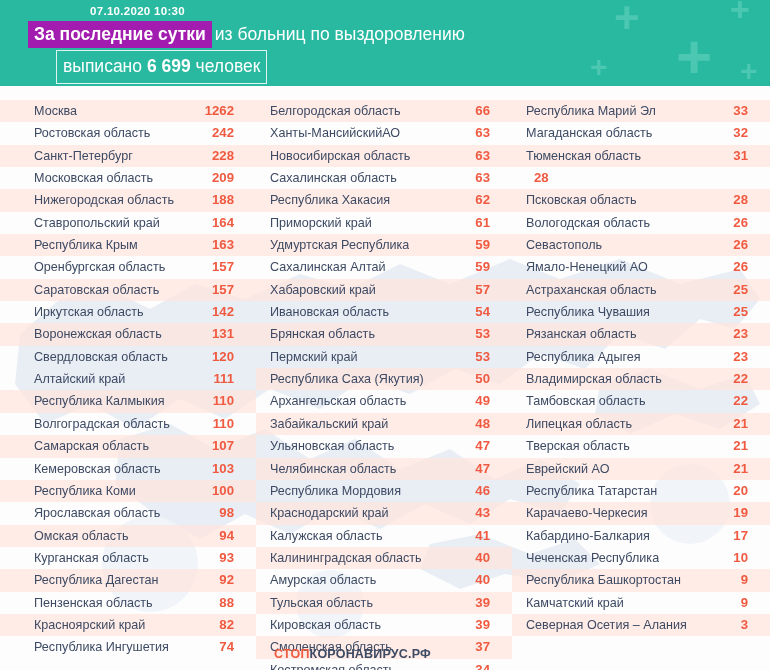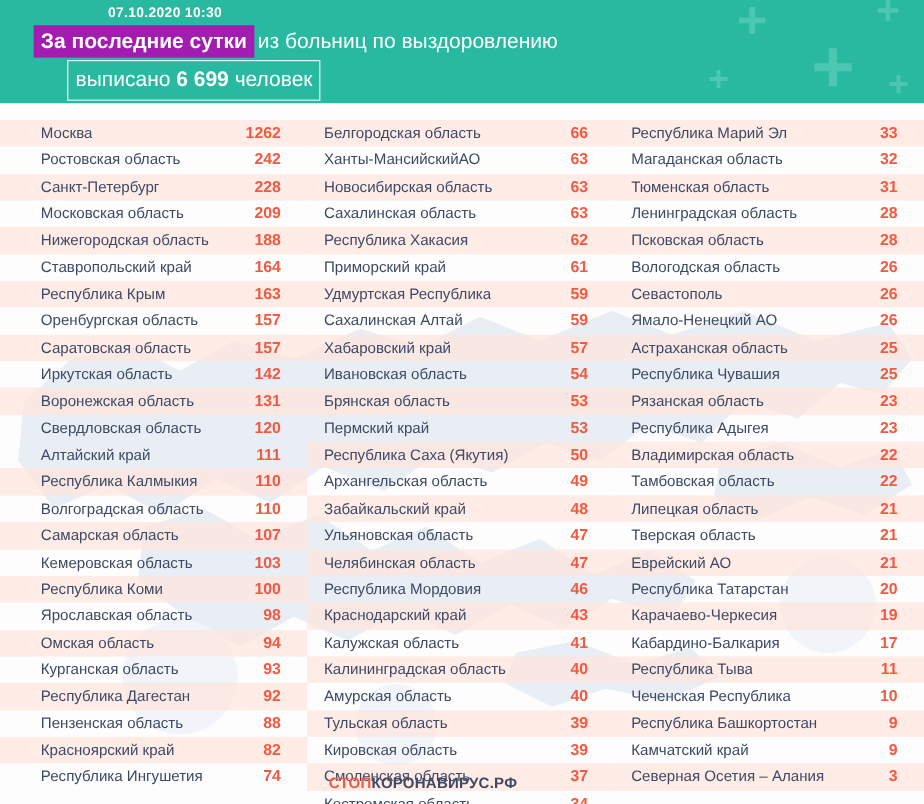--- a/index.html
+++ b/index.html
@@ -433,21 +433,20 @@
         </div>
         <div class="row">
           <span class="region">Магаданская область</span>
           <span class="value">32</span>
         </div>
         <div class="row odd">
           <span class="region">Тюменская область</span>
           <span class="value">31</span>
         </div>
         <div class="row">
-          <span class="region">Ленинградская область</span>
           <span class="value">28</span>
         </div>
         <div class="row odd">
           <span class="region">Псковская область</span>
           <span class="value">28</span>
         </div>
         <div class="row">
           <span class="region">Вологодская область</span>
           <span class="value">26</span>
         </div>
@@ -499,24 +498,20 @@
           <span class="region">Республика Татарстан</span>
           <span class="value">20</span>
         </div>
         <div class="row odd">
           <span class="region">Карачаево-Черкесия</span>
           <span class="value">19</span>
         </div>
         <div class="row">
           <span class="region">Кабардино-Балкария</span>
           <span class="value">17</span>
-        </div>
-        <div class="row odd">
-          <span class="region">Республика Тыва</span>
-          <span class="value">11</span>
         </div>
         <div class="row">
           <span class="region">Чеченская Республика</span>
           <span class="value">10</span>
         </div>
         <div class="row odd">
           <span class="region">Республика Башкортостан</span>
           <span class="value">9</span>
         </div>
         <div class="row">

